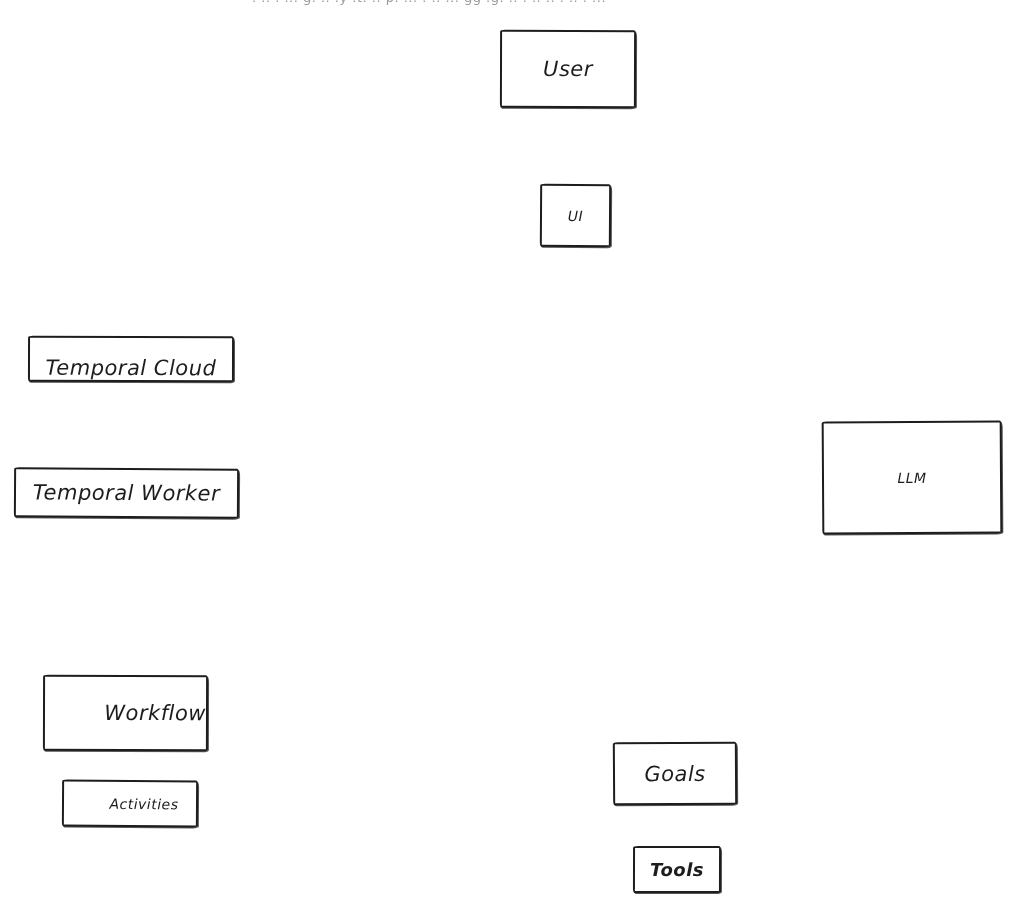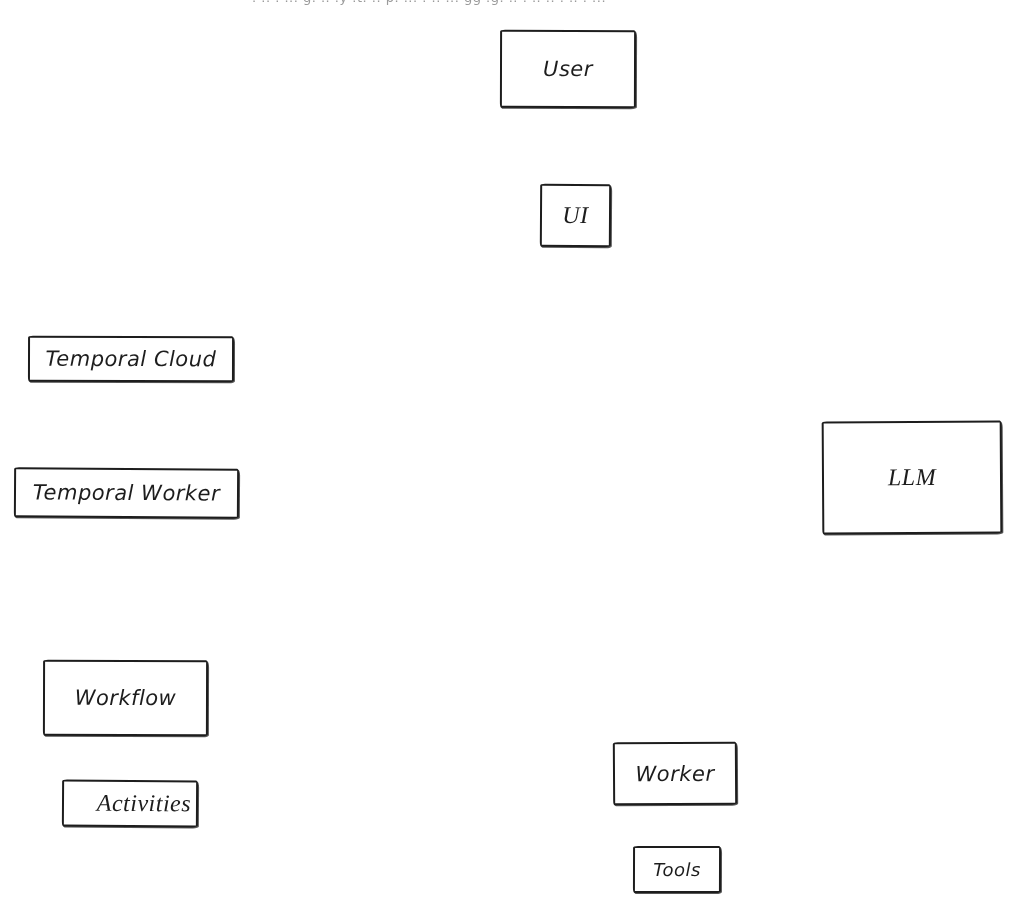--- a/index.html
+++ b/index.html
@@ -43,62 +43,62 @@
   .node .lbl {
     color: #1d1d1d;
     font-size: 21px;
     font-style: italic;
     letter-spacing: 0.5px;
     white-space: nowrap;
   }
   .rz-a { transform: rotate(0.35deg); }
   .rz-b { transform: rotate(-0.35deg); }
   .rz-c { transform: rotate(0.15deg); }
-  .fs-s .lbl { font-size: 18px; }
-  .fs-m .lbl { font-size: 24px; font-family: Liberation Serif, serif; }
+  .fs-s .lbl { font-size: 18px; font-weight: bold; }
+  .fs-m .lbl { font-size: 14px; }
 </style>
 </head>
 <body>
 
 <div id="canvas">
 
   <div class="clip-strip">
     <span>. .. . ... g. .. .y .t. .. p. ... . .. ... gg .g. .. . .. .. . .. . ...</span>
   </div>
 
   <div class="node rz-c" style="left: 500px; top: 30px; width: 136px; height: 78px;">
     <span class="lbl">User</span>
   </div>
 
   <div class="node rz-a fs-m" style="left: 540px; top: 184px; width: 71px; height: 63px;">
     <span class="lbl">UI</span>
   </div>
 
 
-  <div class="node rz-c" style="left: 28px; top: 336px; width: 206px; height: 46px;">
+  <div class="node rz-c" style="left: 28px; top: 336px; width: 206px; height: 46px; align-items: flex-end;">
     <span class="lbl">Temporal Cloud</span>
   </div>
 
   <div class="node rz-a" style="left: 14px; top: 468px; width: 225px; height: 50px;">
     <span class="lbl">Temporal Worker</span>
   </div>
 
   <div class="node rz-b fs-m" style="left: 822px; top: 421px; width: 180px; height: 113px;">
     <span class="lbl">LLM</span>
   </div>
 
-  <div class="node rz-c" style="left: 43px; top: 660px; width: 165px; height: 76px;">
+  <div class="node rz-c" style="left: 43px; top: 675px; width: 165px; height: 76px; justify-content: flex-end;">
     <span class="lbl">Workflow</span>
   </div>
 
   <div class="node rz-a fs-m" style="left: 62px; top: 780px; width: 136px; height: 47px; padding-left: 28px;">
     <span class="lbl">Activities</span>
   </div>
 
   <div class="node rz-b" style="left: 613px; top: 742px; width: 124px; height: 63px;">
-    <span class="lbl">Worker</span>
+    <span class="lbl">Goals</span>
   </div>
 
   <div class="node rz-c fs-s" style="left: 633px; top: 846px; width: 88px; height: 47px;">
     <span class="lbl">Tools</span>
   </div>
 
 </div>
 
 </body></html>

